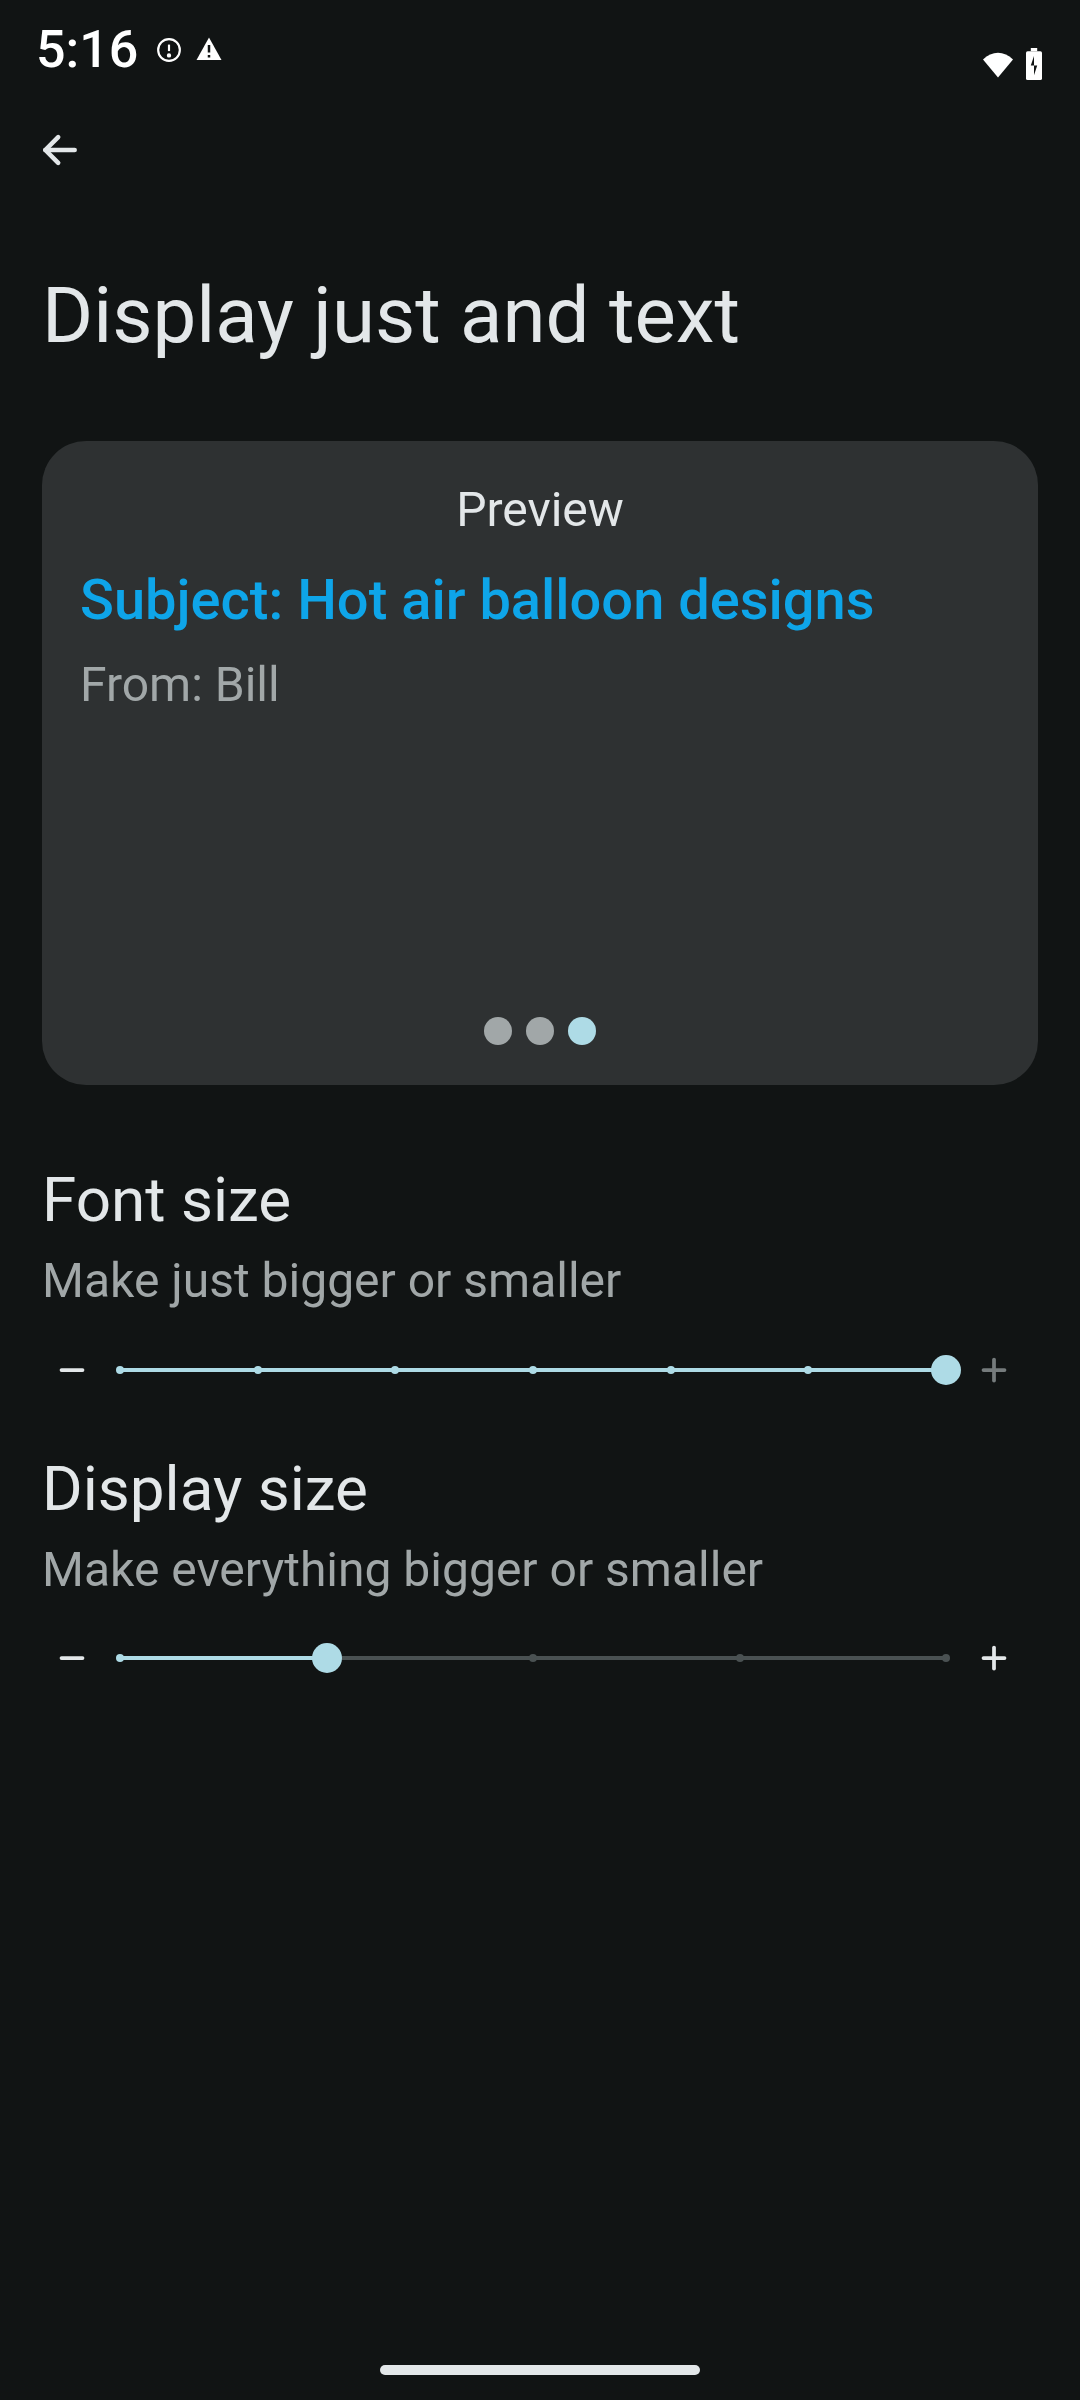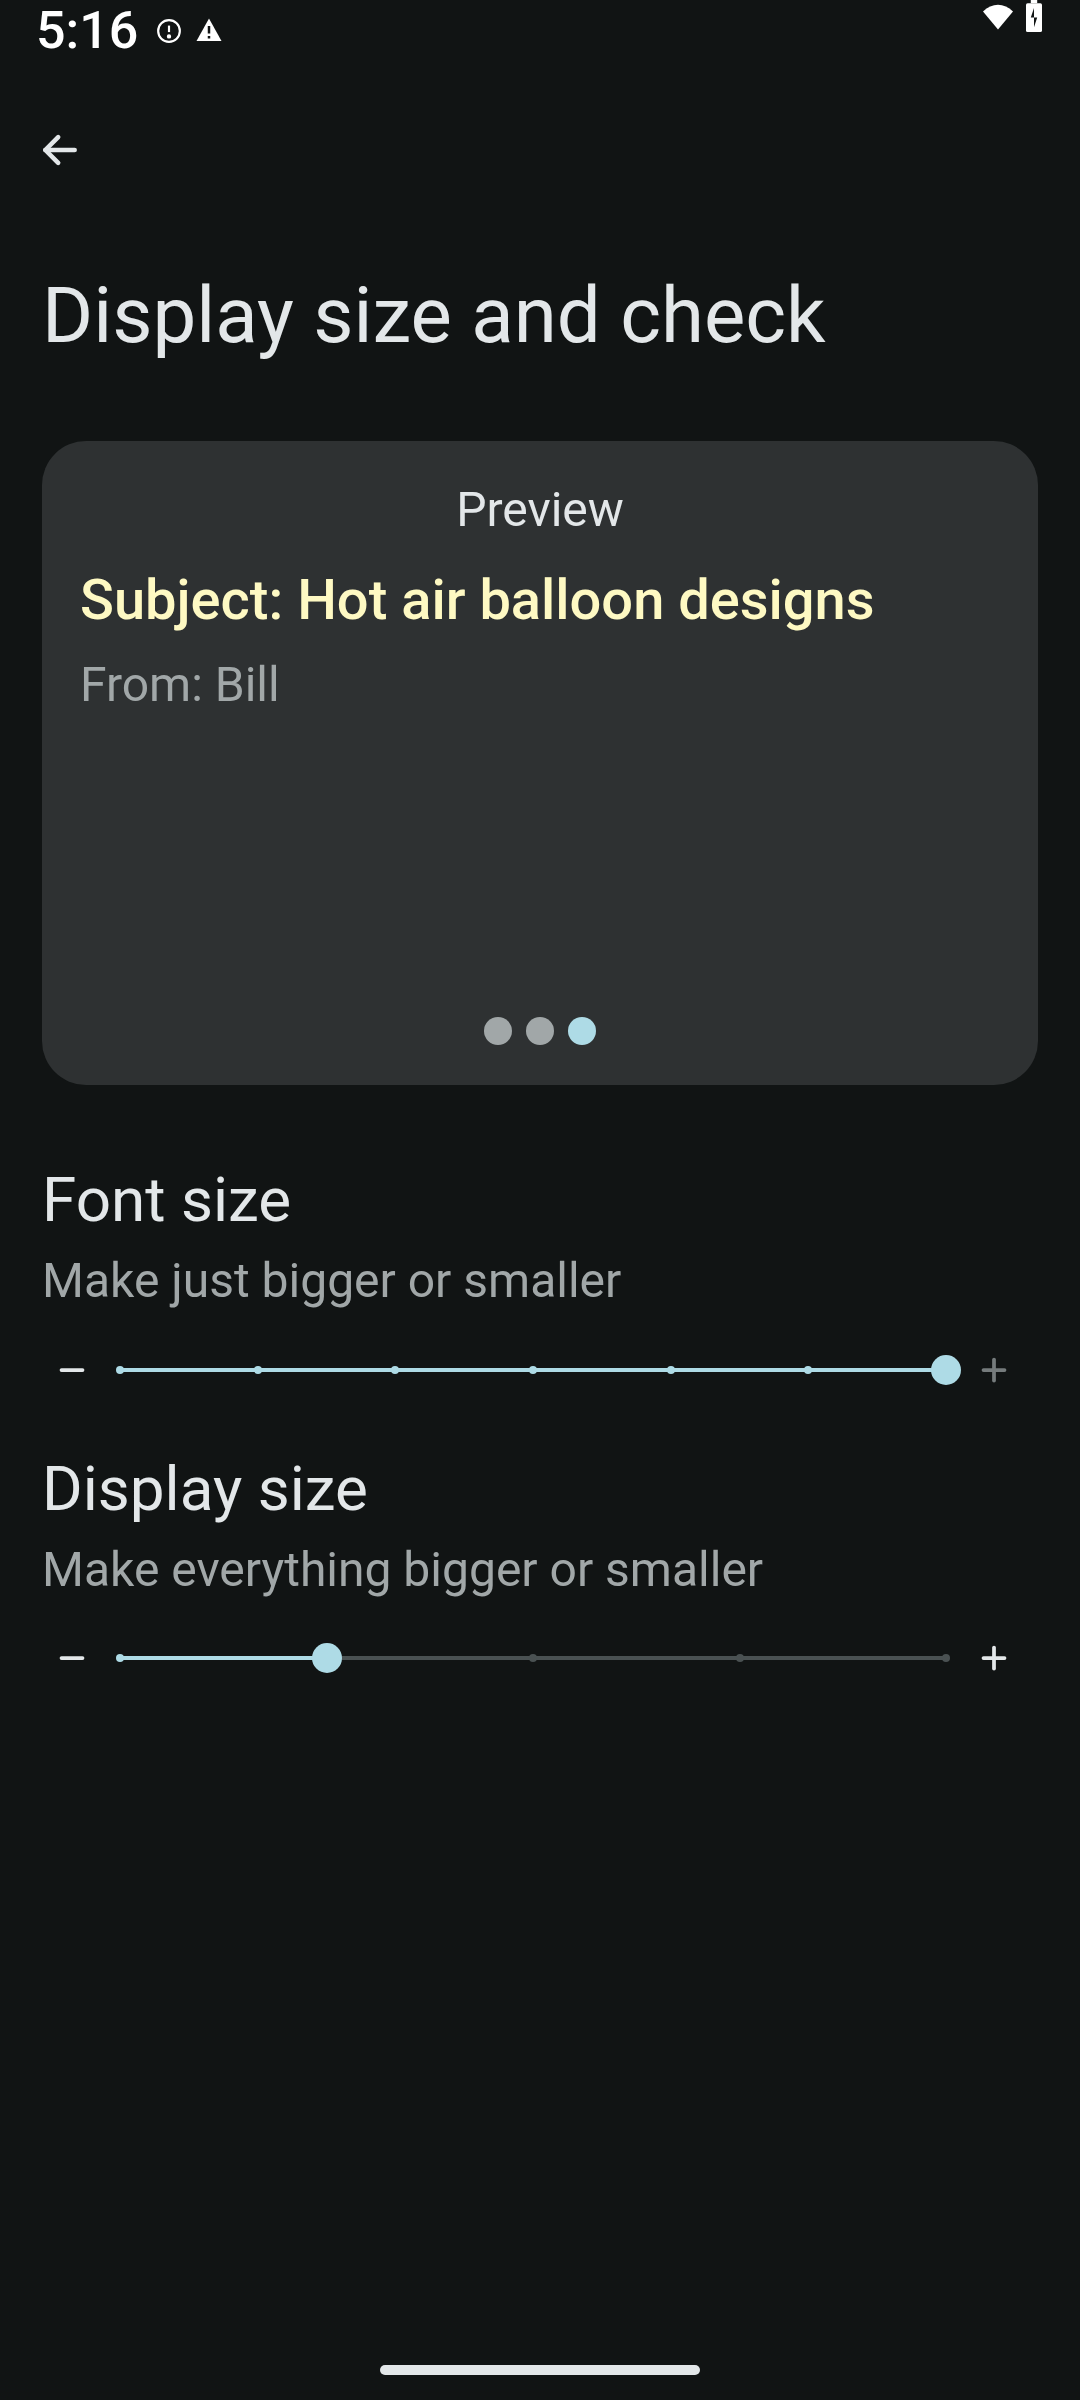--- a/index.html
+++ b/index.html
@@ -12,21 +12,21 @@
       height: 2400px;
       background: #111414;
       font-family: 'Roboto', -apple-system, sans-serif;
       color: #e3e7e9;
       overflow: hidden;
     }
     .status-bar {
       height: 80px;
       display: flex;
       justify-content: space-between;
-      align-items: flex-start;
+      align-items: flex-end;
       padding: 0 36px;
     }
     .status-left {
       display: flex;
       align-items: center;
       gap: 18px;
     }
     .time {
       font-size: 52px;
       font-weight: 500;
@@ -73,21 +73,21 @@
     }
     .preview-label {
       text-align: center;
       font-size: 48px;
       color: #e3e7e9;
       margin-bottom: 30px;
     }
     .preview-subject {
       font-size: 56px;
       font-weight: 500;
-      color: #fef9c3;
+      color: #0ea5e9;
       line-height: 1.15;
       margin-bottom: 24px;
     }
     .preview-from {
       font-size: 48px;
       color: #a1a7a8;
       margin-bottom: 36px;
     }
     .preview-body {
       font-size: 48px;
@@ -238,21 +238,21 @@
 
 <div class="app-bar">
   <div class="back-btn">
     <svg width="44" height="44" viewBox="0 0 24 24" fill="none" stroke="#e3e7e9" stroke-width="2.5" stroke-linecap="round" stroke-linejoin="round">
       <line x1="20" y1="12" x2="4" y2="12"></line>
       <polyline points="11 5 4 12 11 19"></polyline>
     </svg>
   </div>
 </div>
 
-<h1 class="page-title">Display size and check</h1>
+<h1 class="page-title">Display just and text</h1>
 
 <div class="preview-card">
   <div class="preview-label">Preview</div>
   <div class="preview-subject">Subject: Hot air balloon designs</div>
   <div class="preview-from">From: Bill</div>
   <div class="preview-body">
   </div>
   <div class="pager-dots">
     <div class="dot"></div>
     <div class="dot"></div>

